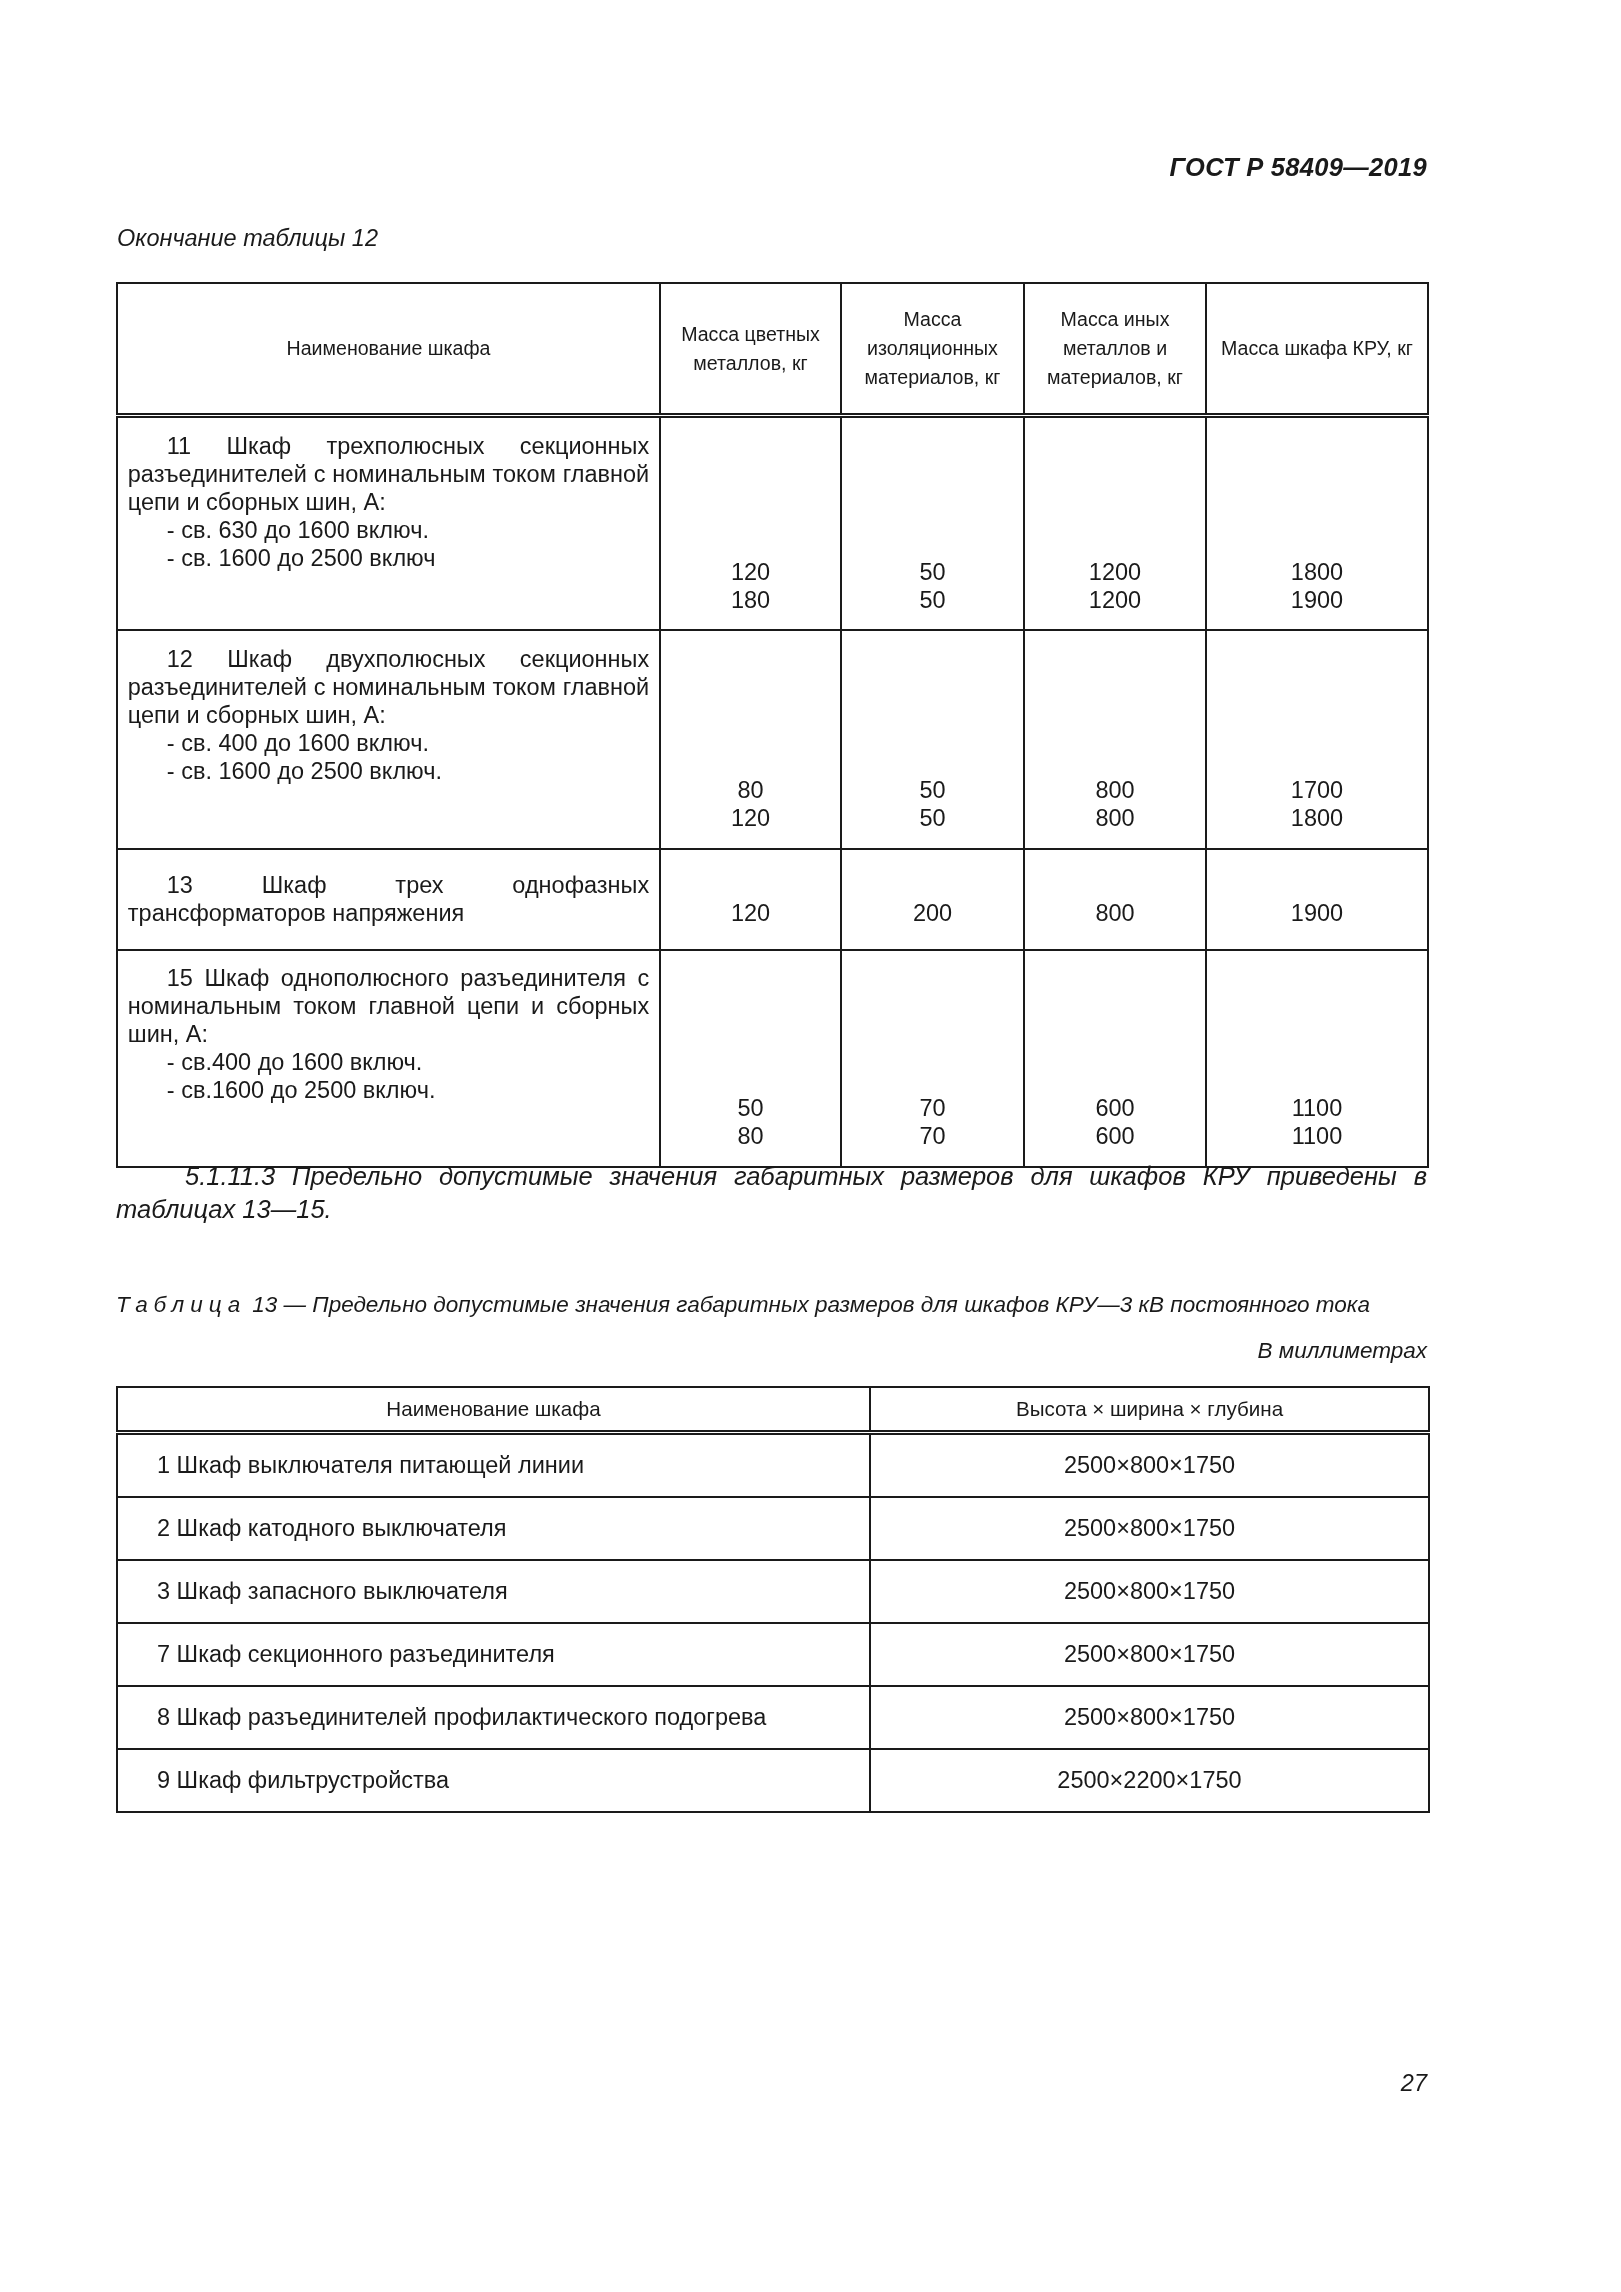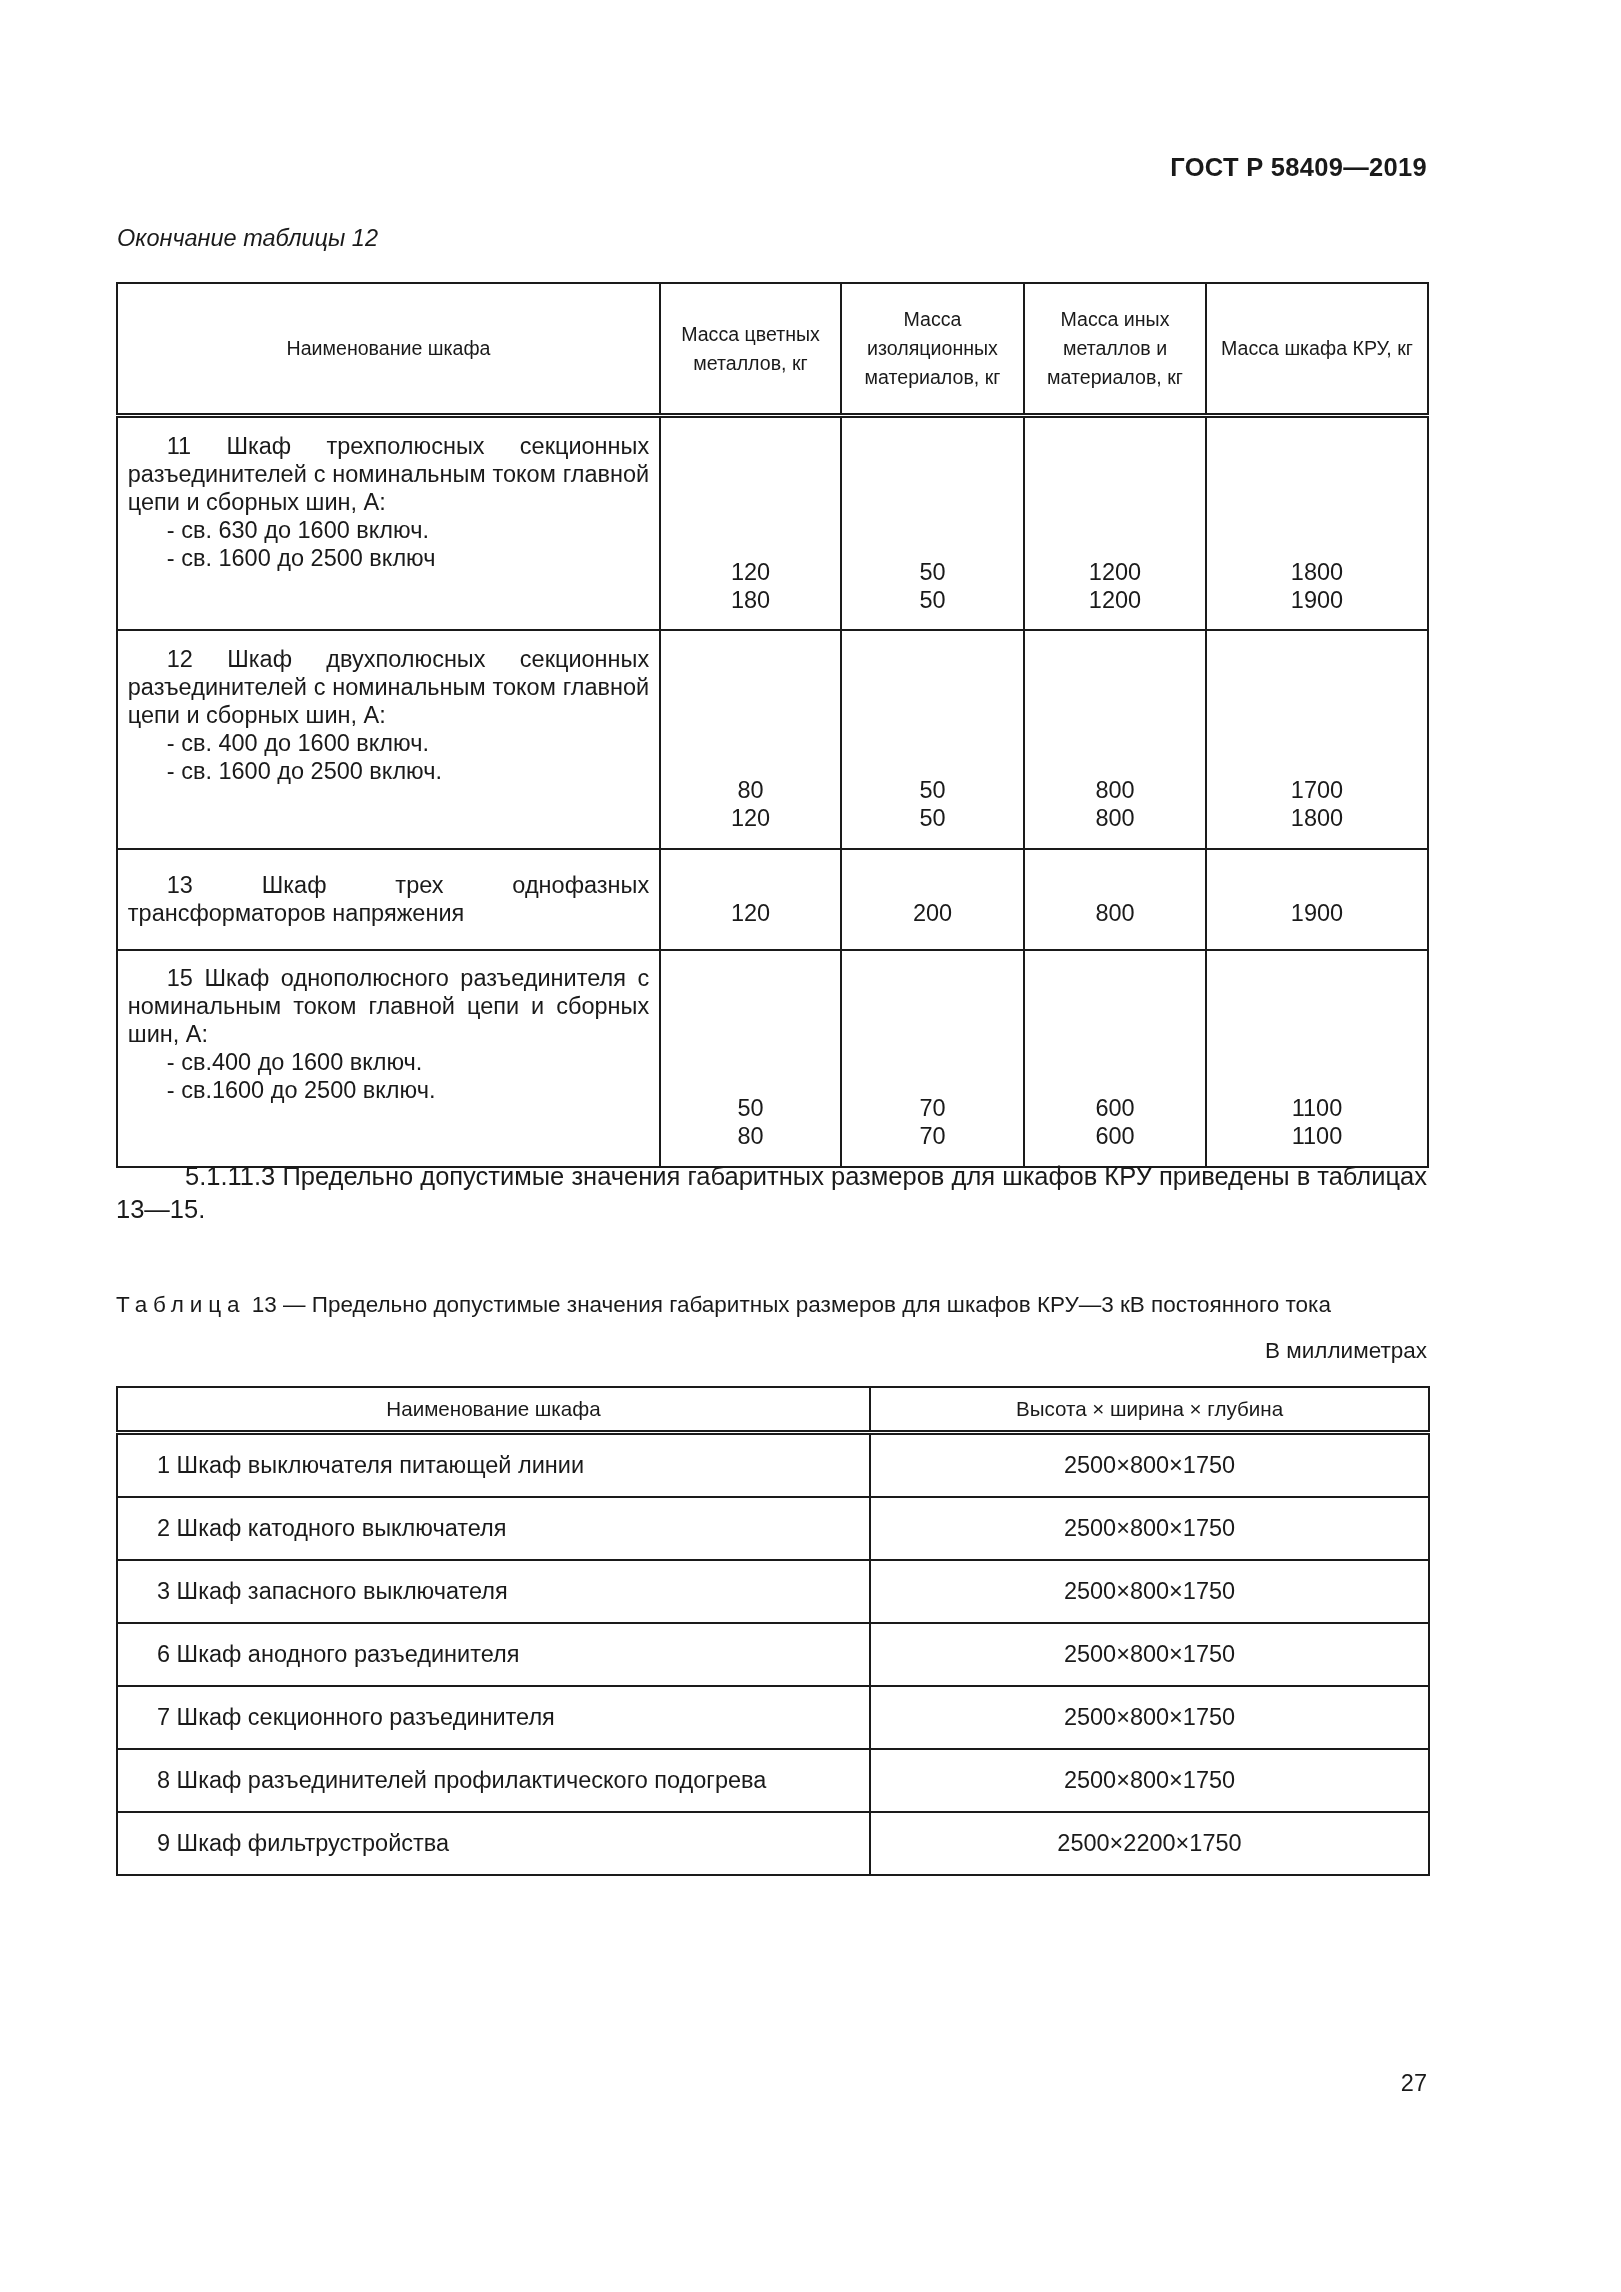--- a/index.html
+++ b/index.html
@@ -1,18 +1,18 @@
 <!DOCTYPE html>
 <html><head>
 <meta charset="utf-8">
 <style>
   html, body { margin: 0; padding: 0; background: #ffffff; }
   body { width: 1621px; height: 2293px; position: relative; overflow: hidden;
          font-family: "Liberation Sans", sans-serif; color: #1a1a1a; }
-  .abs { position: absolute; }
+  .abs { position: absolute; font-style: italic; }
   #doc-header { left: 1078px; width: 349px; top: 153px; text-align: right;
                 font-weight: bold; font-size: 25.5px; letter-spacing: 0.3px; }
   #cont-caption { left: 117px; top: 225px; font-style: italic; font-size: 23.5px; }
   table { border-collapse: collapse; position: absolute; table-layout: fixed; }
   td, th { border: 2px solid #1a1a1a; padding: 0; font-weight: normal; }
   #t12 { left: 116px; top: 282px; width: 1311px; font-size: 23.5px; }
   #t12 th { font-size: 19.6px; line-height: 29px; text-align: center; vertical-align: middle; height: 129px; }
   #t12 thead tr th { border-bottom: 5.9px double #1a1a1a; }
   #t12 td { vertical-align: top; }
   #t12 .name { padding: 13.7px 9.8px 13.7px 9.8px; line-height: 28px; text-align: justify; text-align-last: left; }
@@ -165,24 +165,20 @@
       </tr>
     <tr>
         <td class="name">2  Шкаф катодного выключателя</td>
         <td class="dim">2500×800×1750</td>
       </tr>
     <tr>
         <td class="name">3  Шкаф запасного выключателя</td>
         <td class="dim">2500×800×1750</td>
       </tr>
     <tr>
-        <td class="name">6  Шкаф анодного разъединителя</td>
-        <td class="dim">2500×800×1750</td>
-      </tr>
-    <tr>
         <td class="name">7  Шкаф секционного разъединителя</td>
         <td class="dim">2500×800×1750</td>
       </tr>
     <tr>
         <td class="name">8  Шкаф разъединителей профилактического подогрева</td>
         <td class="dim">2500×800×1750</td>
       </tr>
     <tr>
         <td class="name">9  Шкаф фильтрустройства</td>
         <td class="dim">2500×2200×1750</td>

